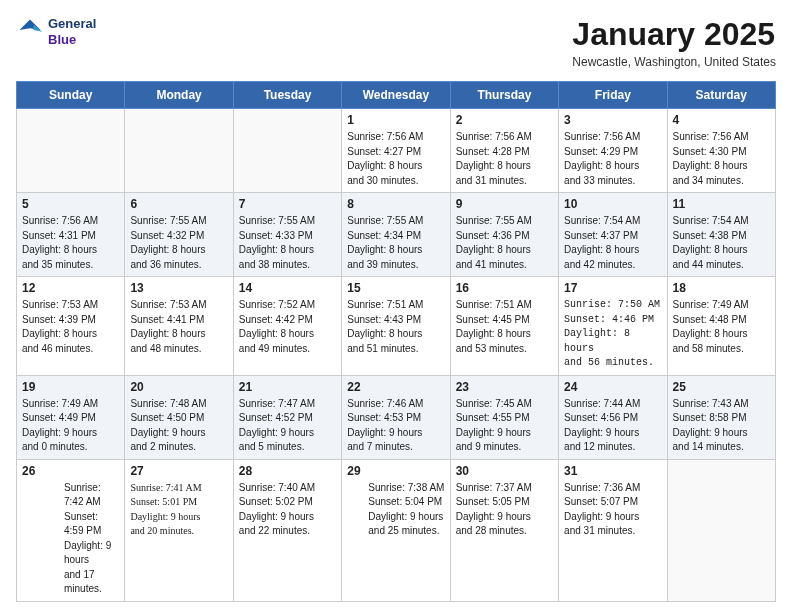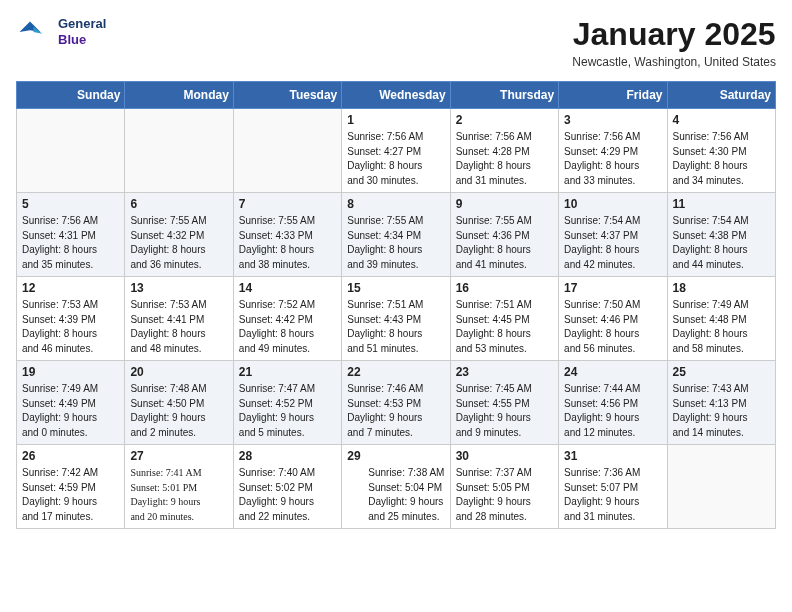--- a/index.html
+++ b/index.html
@@ -11,40 +11,39 @@
       padding: 16px;
     }
     .header {
       display: flex;
       justify-content: space-between;
       align-items: flex-start;
       margin-bottom: 12px;
     }
     .logo {
       display: flex;
-      align-items: center;
-      gap: 14px;
+      gap: 4px;
     }
     .logo-text {
       display: flex;
       flex-direction: column;
       font-size: 13px;
       font-weight: bold;
       line-height: 1.2;
       color: #1a3a6b;
     }
     .logo-text span:last-child {
       color: #4c1d95;
     }
     .logo-icon {
       width: 28px;
       height: 28px;
     }
     .title-block {
-      text-align: center;
+      text-align: left;
     }
     .month-title {
       font-size: 32px;
       font-weight: bold;
       color: #1a1a1a;
     }
     .location {
       font-size: 12px;
       color: #333;
       margin-top: 2px;
@@ -53,21 +52,21 @@
       width: 100%;
       border-collapse: collapse;
       border: 1px solid #ccc;
     }
     .calendar th {
       background: #3366aa;
       color: #fff;
       font-size: 12px;
       font-weight: bold;
       padding: 6px 4px;
-      text-align: right;
+      text-align: center;
       border: 1px solid #5588cc;
     }
     .calendar td {
       vertical-align: top;
       border: 1px solid #ccc;
       padding: 4px 5px;
       font-size: 10.5px;
       color: #222;
       width: calc(100% / 7);
       min-height: 80px;
@@ -245,21 +244,21 @@
         </td>
         <td>
           <span class="day-number">16</span>
           <div class="cell-content" style="white-space: pre-line;">Sunrise: 7:51 AM
 Sunset: 4:45 PM
 Daylight: 8 hours
 and 53 minutes.</div>
         </td>
         <td>
           <span class="day-number">17</span>
-          <div class="cell-content" style="white-space: pre-line;">Sunrise: 7:50 AM
+          <div class="cell-content" style="white-space: pre-line; font-family: Liberation Mono, monospace;">Sunrise: 7:50 AM
 Sunset: 4:46 PM
 Daylight: 8 hours
 and 56 minutes.</div>
         </td>
         <td>
           <span class="day-number">18</span>
           <div class="cell-content" style="white-space: pre-line;">Sunrise: 7:49 AM
 Sunset: 4:48 PM
 Daylight: 8 hours
 and 58 minutes.</div>
@@ -304,29 +303,29 @@
         <td>
           <span class="day-number">24</span>
           <div class="cell-content" style="white-space: pre-line;">Sunrise: 7:44 AM
 Sunset: 4:56 PM
 Daylight: 9 hours
 and 12 minutes.</div>
         </td>
         <td>
           <span class="day-number">25</span>
           <div class="cell-content" style="white-space: pre-line;">Sunrise: 7:43 AM
-Sunset: 4:13 PM
+Sunset: 8:58 PM
 Daylight: 9 hours
 and 14 minutes.</div>
         </td>
       </tr>
       <tr>
         <td>
           <span class="day-number">26</span>
-          <div class="cell-content" style="white-space: pre-line;">Sunrise: 7:42 AM
+          <div class="cell-content" style="white-space: pre-line; margin-left: 42px;">Sunrise: 7:42 AM
 Sunset: 4:59 PM
 Daylight: 9 hours
 and 17 minutes.</div>
         </td>
         <td>
           <span class="day-number">27</span>
           <div class="cell-content" style="white-space: pre-line; font-family: Liberation Serif, serif;">Sunrise: 7:41 AM
 Sunset: 5:01 PM
 Daylight: 9 hours
 and 20 minutes.</div>

